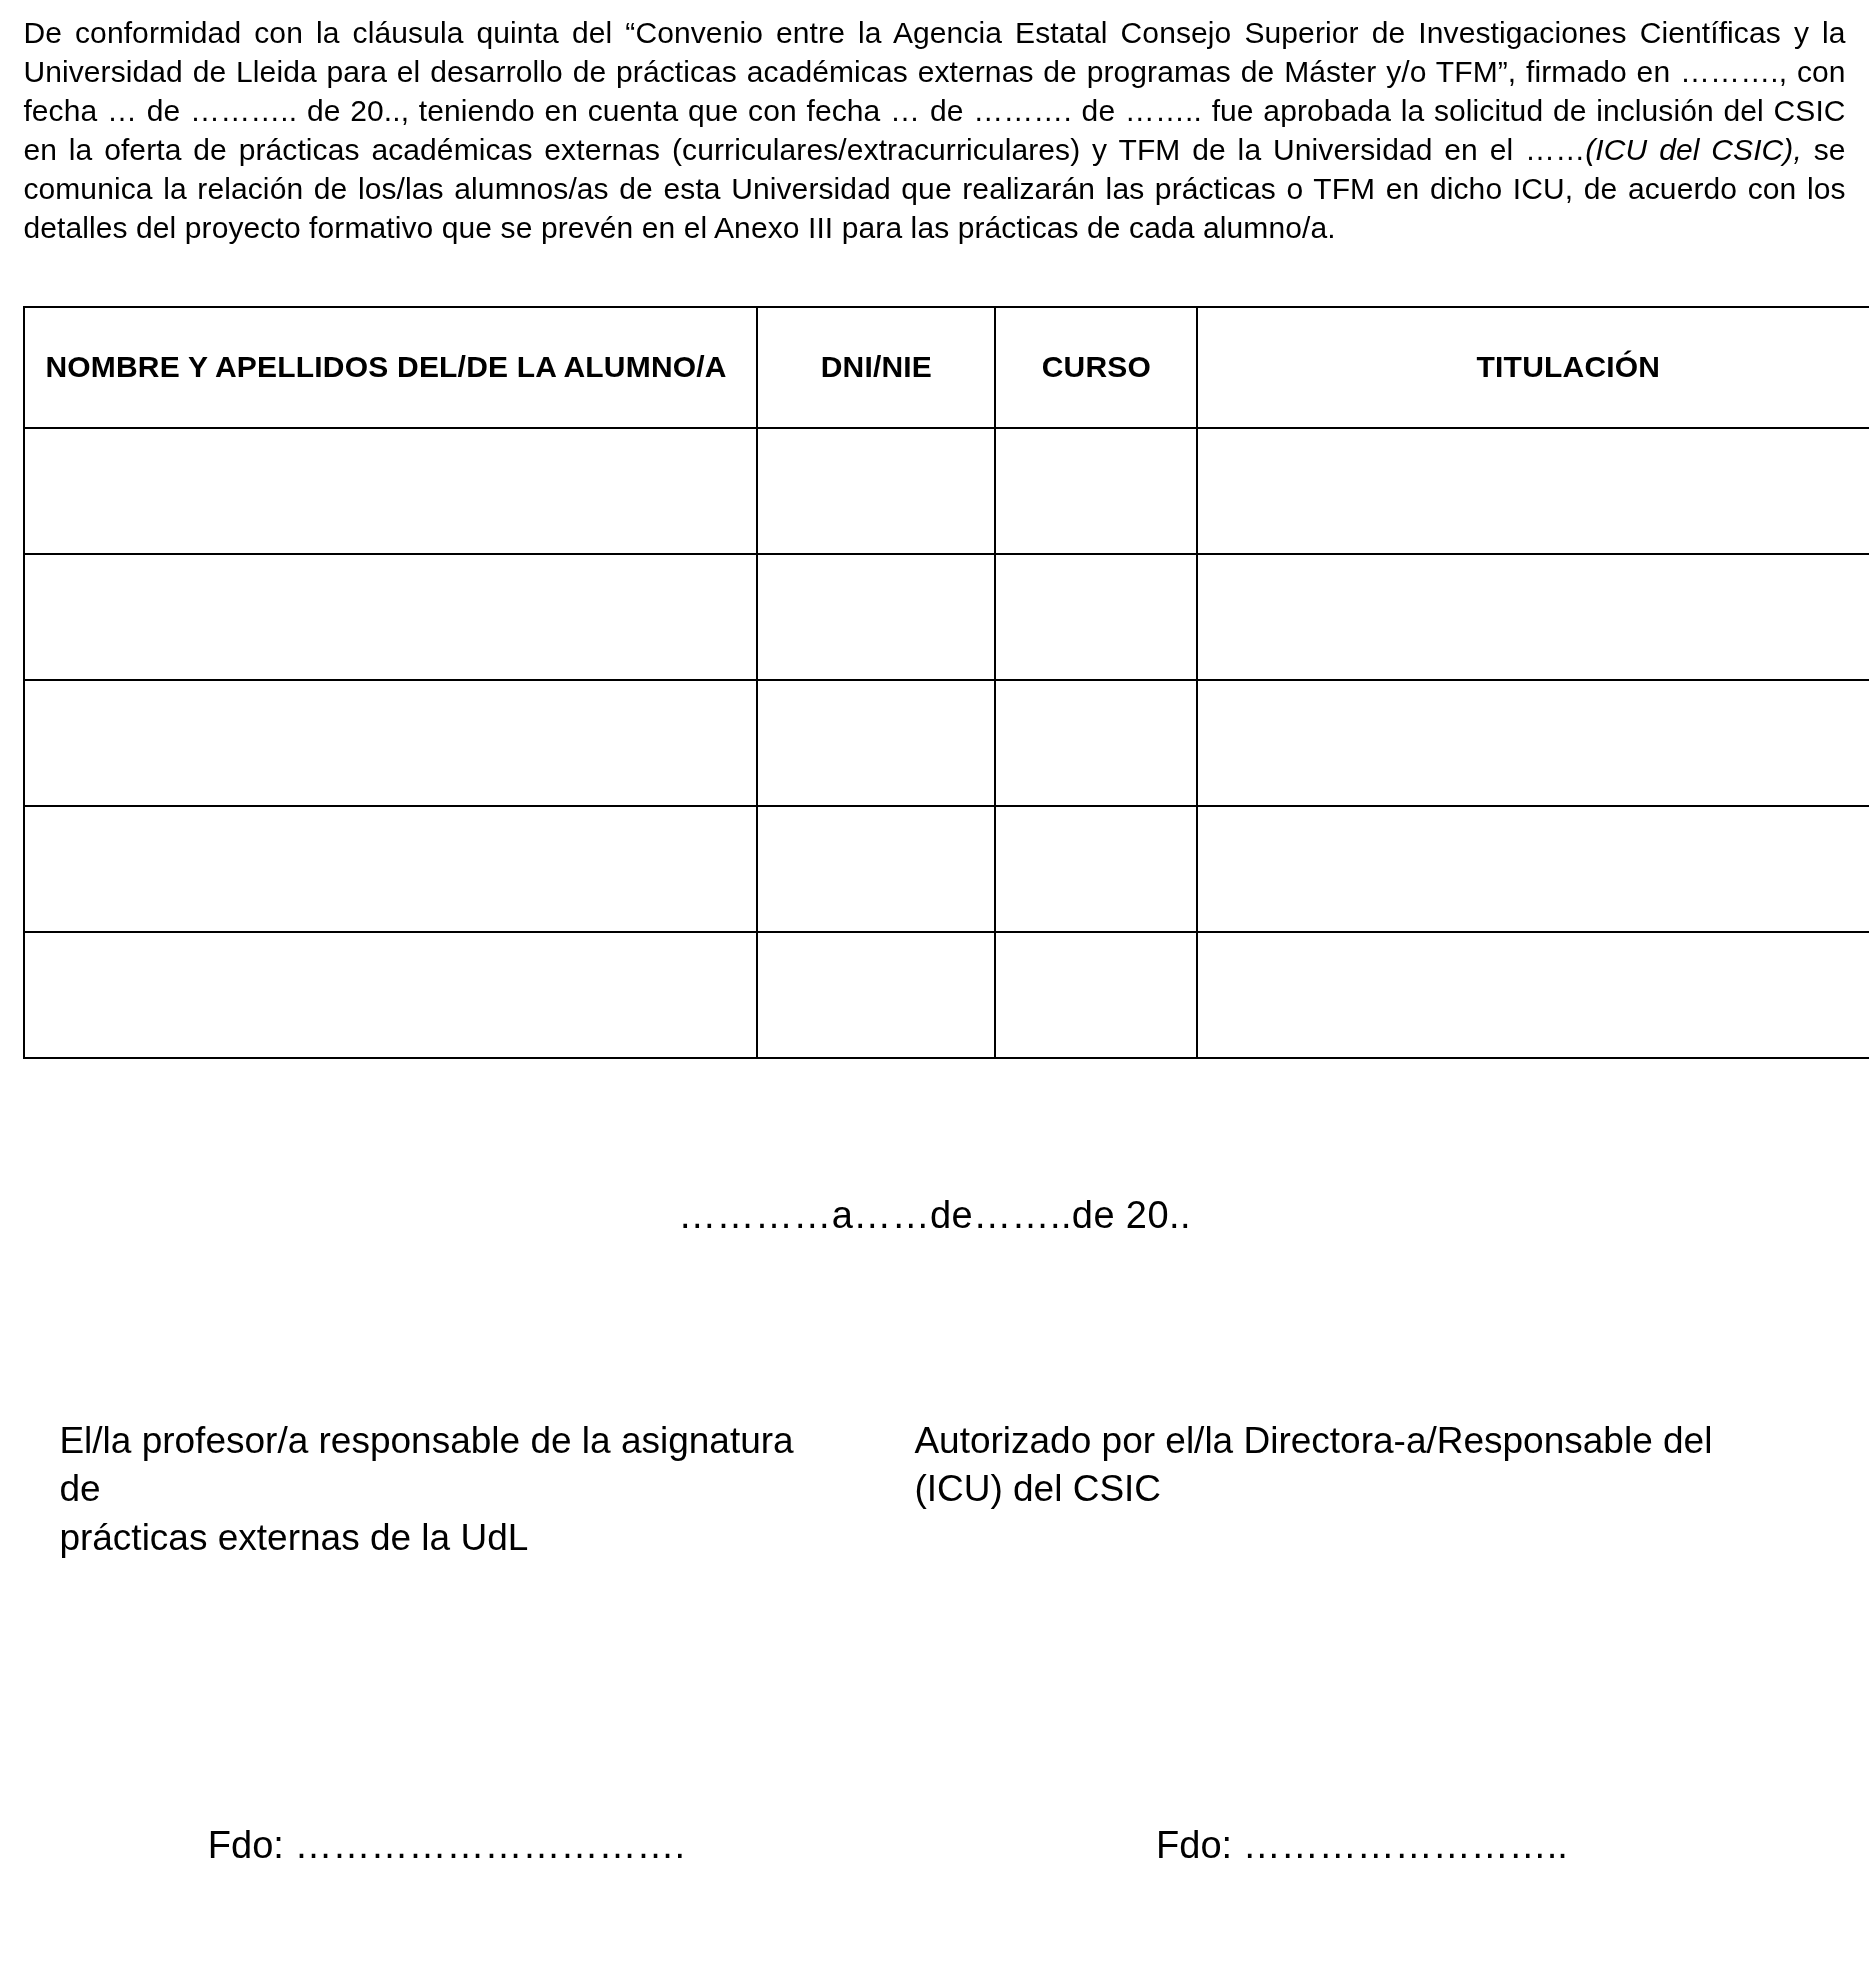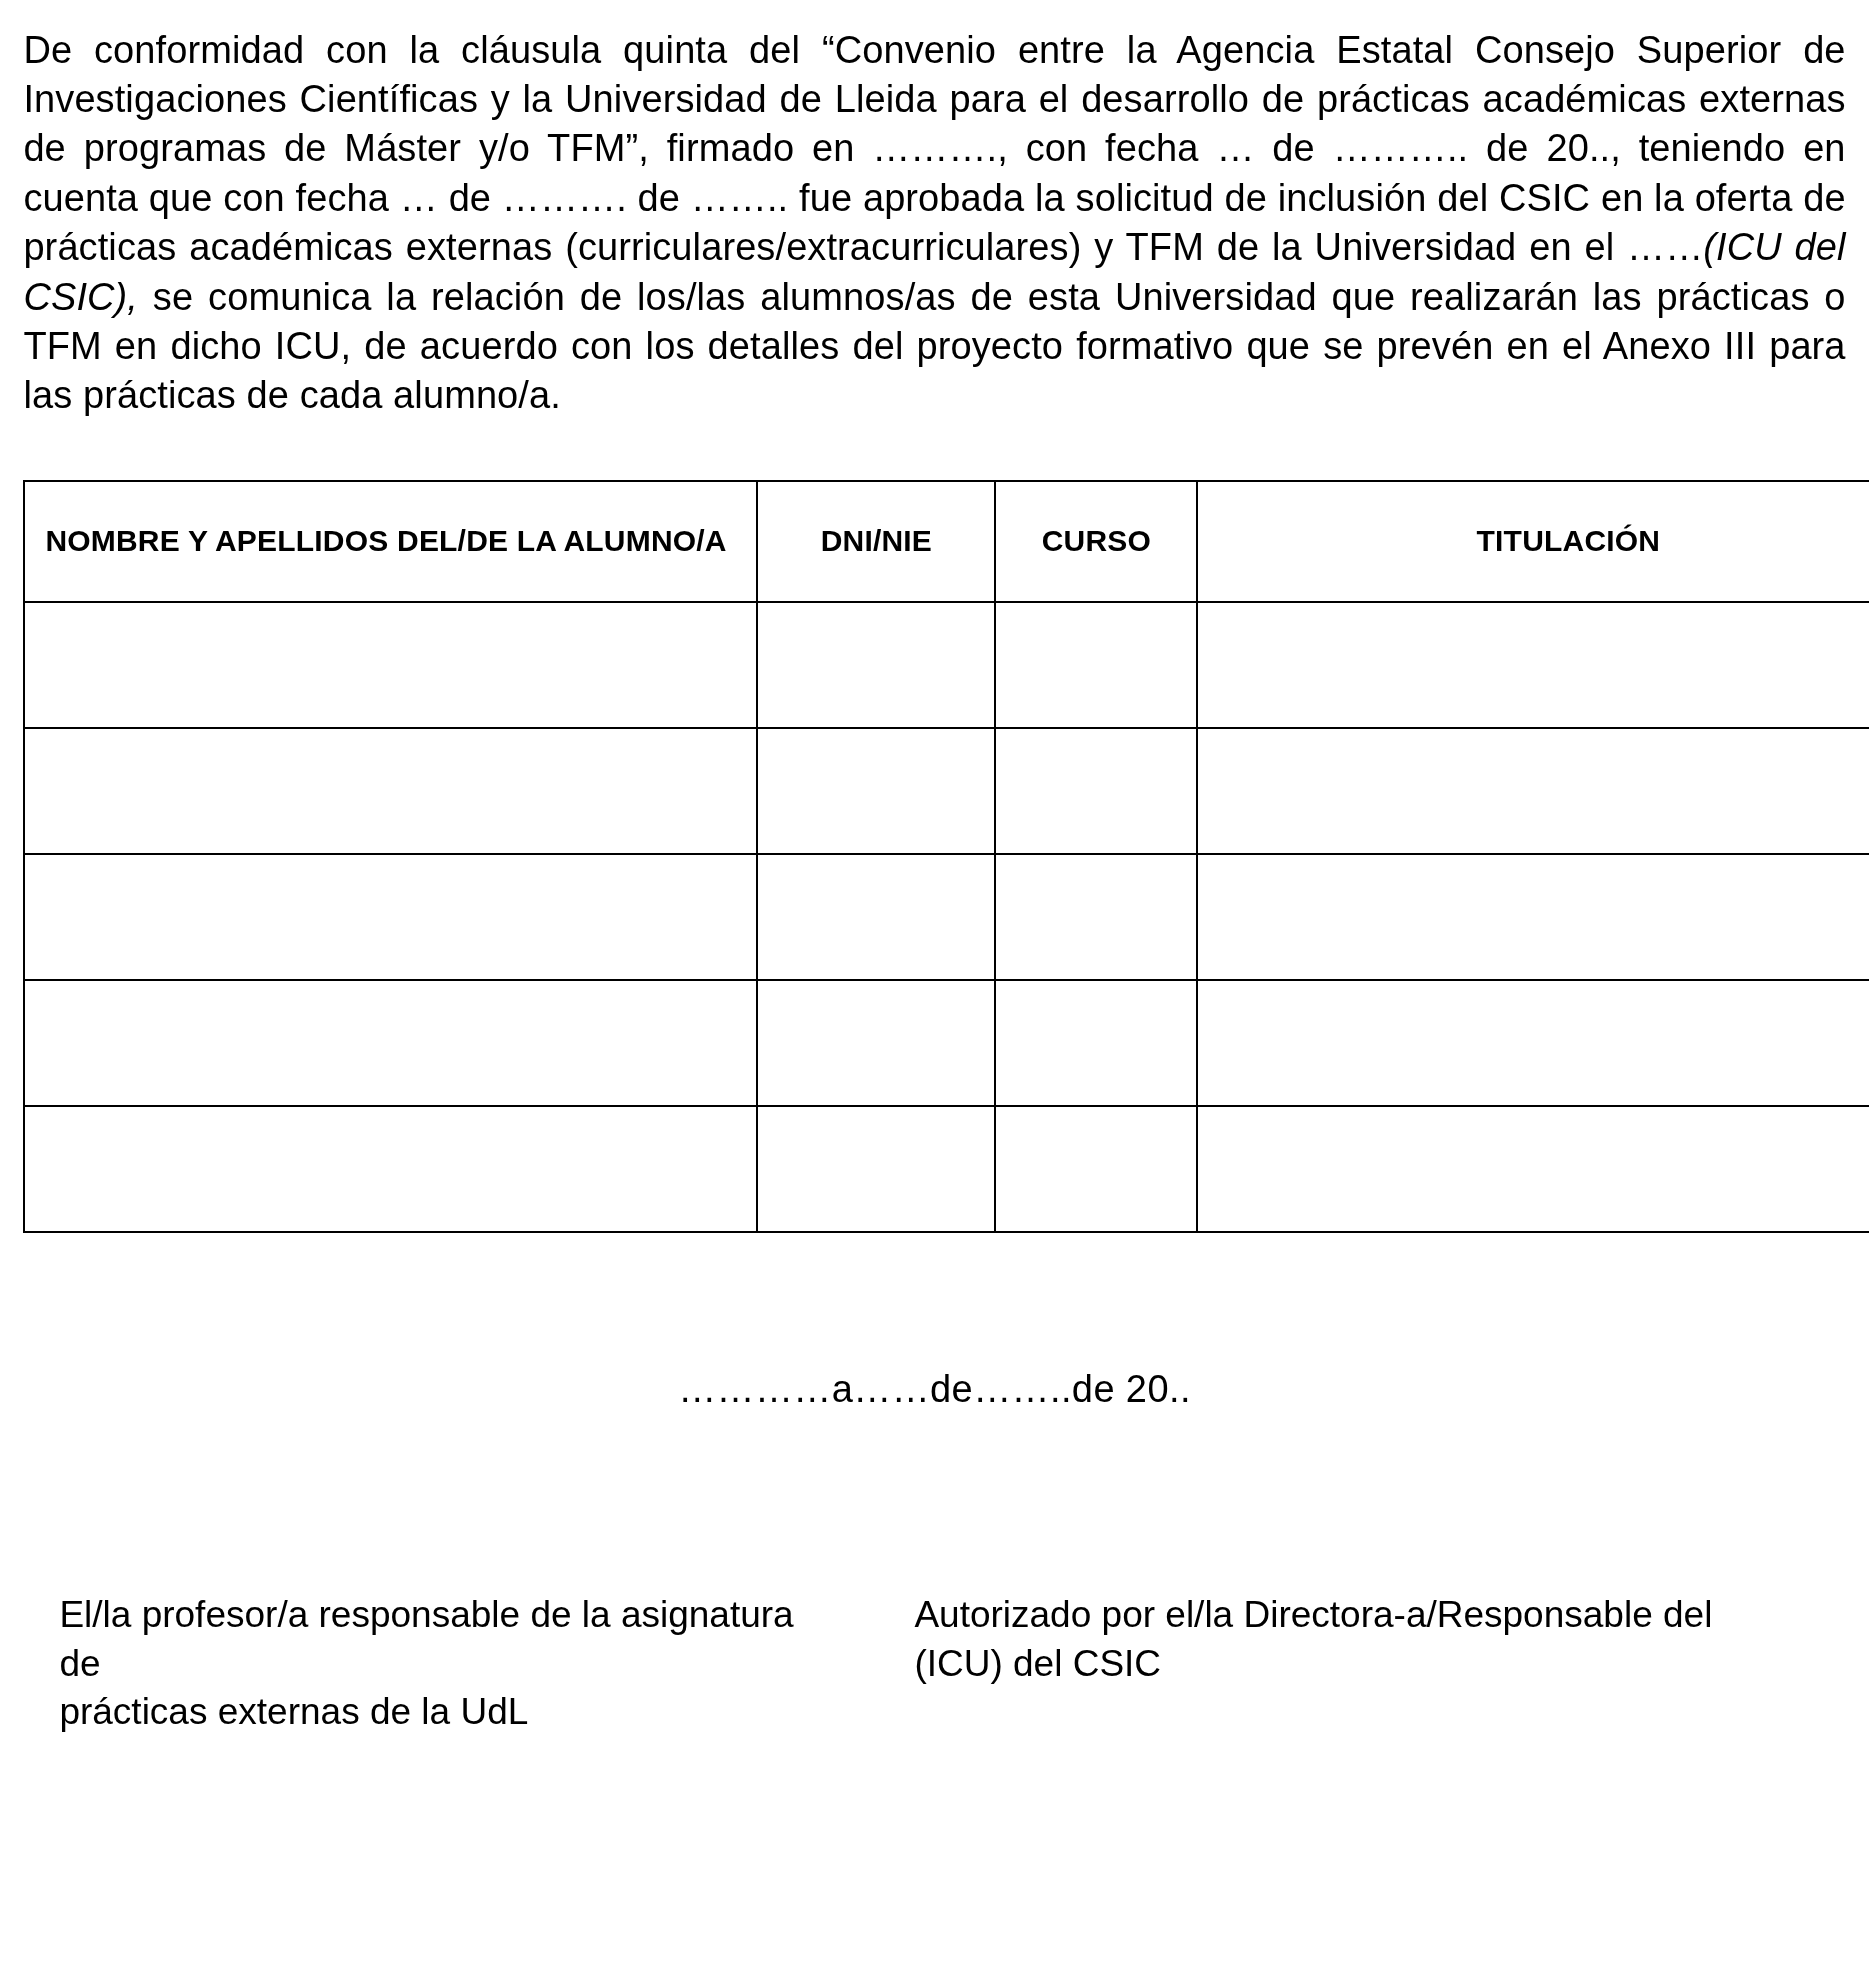--- a/index.html
+++ b/index.html
@@ -14,25 +14,25 @@
     color: #000000;
   }
   .page {
     width: 1869px;
     min-height: 1982px;
     box-sizing: border-box;
     padding: 12.6px 23.4px 0 23.4px;
     position: relative;
   }
   .body-paragraph {
-    font-size: 38px;
+    font-size: 30px;
     line-height: 1.30;
     text-align: justify;
     text-justify: inter-word;
-    margin: 13px 0 31px 0;
+    margin: 0 0 31px 0;
     letter-spacing: 0.1px;
   }
   .body-paragraph .ital {
     font-style: italic;
   }
   .students-table {
     width: 1811px;
     border-collapse: collapse;
     table-layout: fixed;
     margin-top: 59px;
@@ -165,16 +165,17 @@
       <div>prácticas externas de la UdL</div>
     </div>
     <div class="sig-block sig-right">
       <div>Autorizado por el/la Directora-a/Responsable del</div>
       <div>(ICU) del CSIC</div>
     </div>
   </div>
 
   <div class="fdo-row">
     <div class="fdo-left">Fdo: ………………………….</div>
+    <div class="fdo-right">Fdo: ……………………..</div>
   </div>
 
 </div>
 
 
 </body></html>

